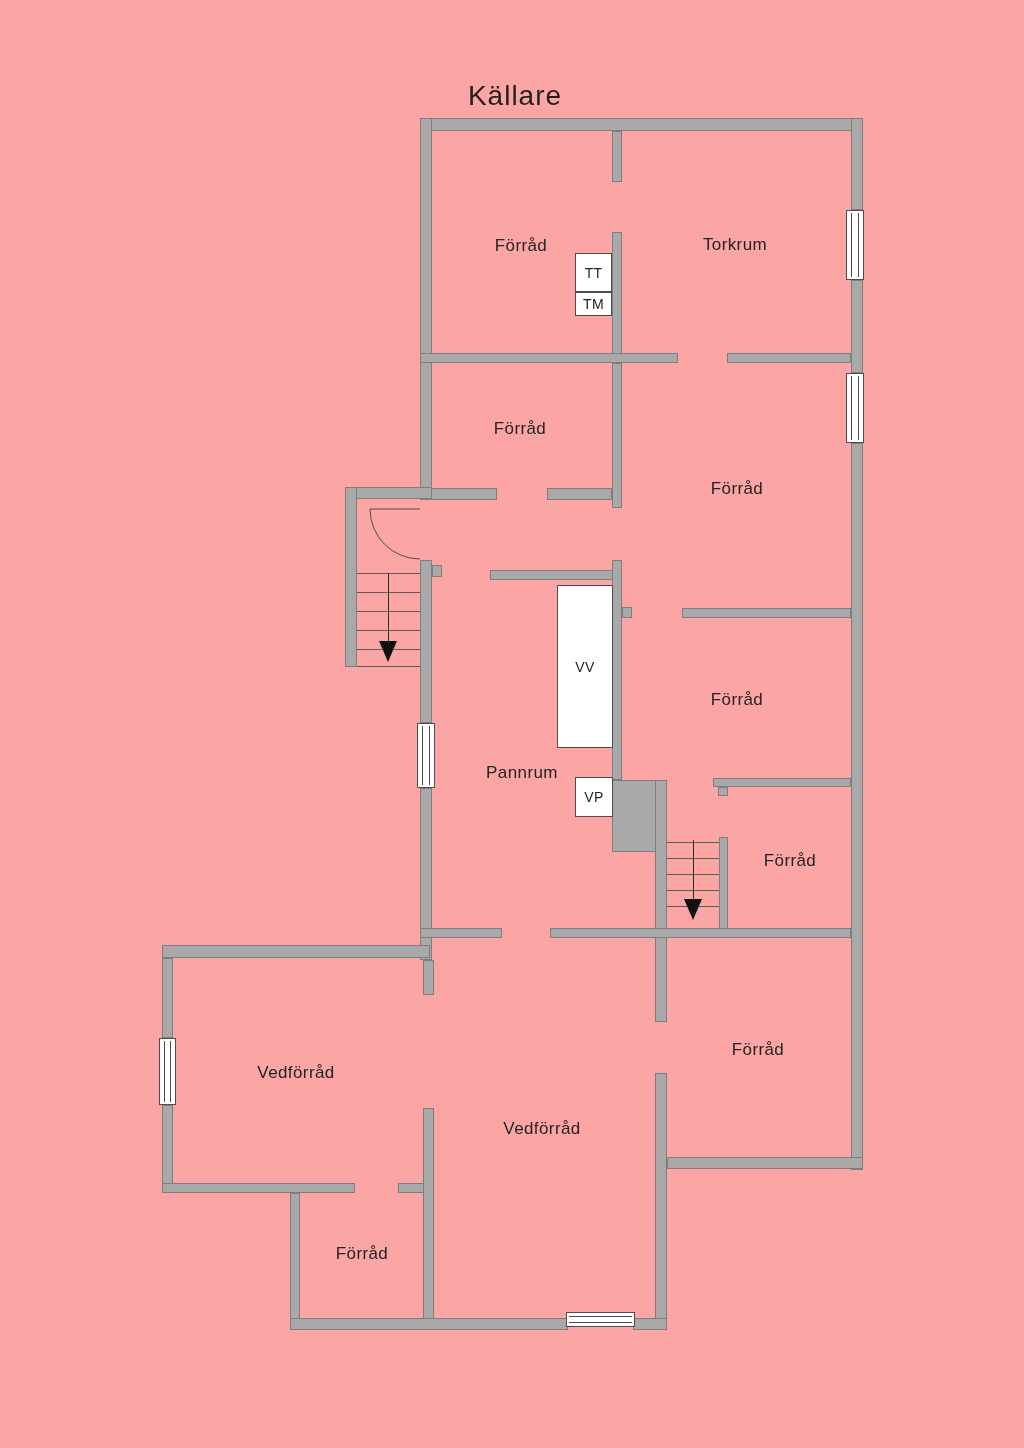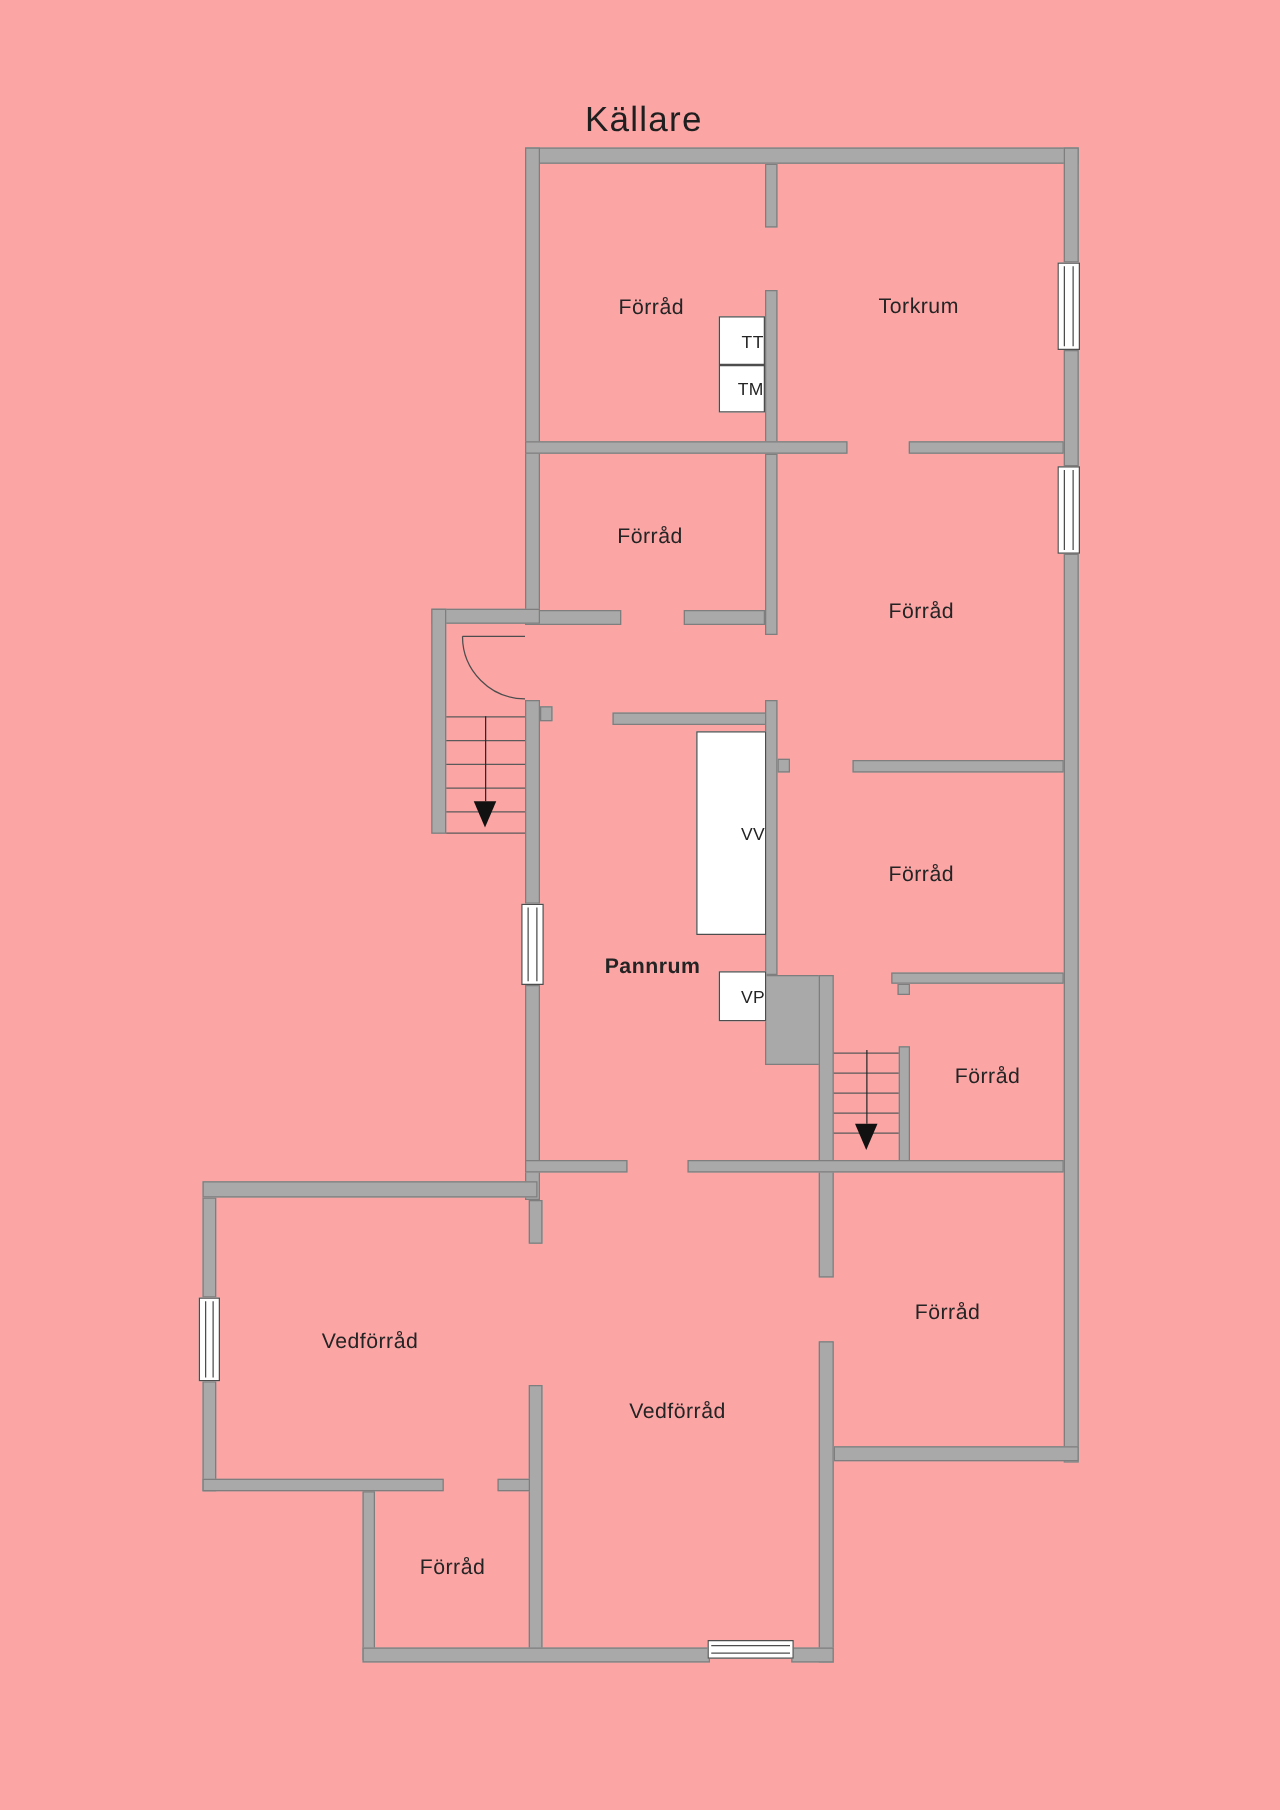--- a/index.html
+++ b/index.html
@@ -4,21 +4,21 @@
 <style>
   html,body{margin:0;padding:0;background:#ffffff;}
   .canvas{position:relative;width:1024px;height:1448px;background:#fca5a5;overflow:hidden;
           font-family:"Liberation Sans", sans-serif;}
   .plan-title{position:absolute;transform:translate(-50%,-50%);font-size:28px;color:#1f1f1f;
               letter-spacing:1px;white-space:nowrap;}
   .wall{position:absolute;background:#a9a9a9;border:1px solid #7e7e7e;box-sizing:border-box;}
   .room-label{position:absolute;transform:translate(-50%,-50%);font-size:17px;color:#242424;
               letter-spacing:0.4px;white-space:nowrap;}
   .appliance-box{position:absolute;background:#ffffff;border:1px solid #4d4d4d;box-sizing:border-box;
-                 display:flex;align-items:center;justify-content:flex-end;}
+                 display:flex;align-items:center;justify-content:center;}
   .appliance-label{font-size:14px;color:#242424;letter-spacing:0.3px;}
   .window{position:absolute;background:#ffffff;border:1px solid #4d4d4d;box-sizing:border-box;}
   .window::before{content:'';position:absolute;border:1px solid #4d4d4d;}
   .window.v::before{left:4px;right:4px;top:2px;bottom:2px;border-top:none;border-bottom:none;}
   .window.h::before{top:3px;bottom:3px;left:2px;right:2px;border-left:none;border-right:none;}
   .tread{position:absolute;height:1px;background:#5a5a5a;}
   .stair-centerline{position:absolute;width:1px;background:#2a2a2a;}
   .stair-arrow{position:absolute;width:0;height:0;border-left:9px solid transparent;
                border-right:9px solid transparent;border-top:21px solid #111;}
   .door-svg{position:absolute;left:0;top:0;pointer-events:none;}
@@ -87,36 +87,36 @@
       <div class="tread" style="left: 667px; top: 874px; width: 52px;"></div>
       <div class="tread" style="left: 667px; top: 890px; width: 52px;"></div>
       <div class="tread" style="left: 667px; top: 906px; width: 52px;"></div>
       <div class="stair-centerline" style="left: 693px; top: 840px; height: 59px;"></div>
       <div class="stair-arrow" style="left: 684px; top: 899px;"></div>
     </div>
   <div>
       <div class="appliance-box" style="left: 575px; top: 253px; width: 37px; height: 39px;">
         <span class="appliance-label">TT</span>
       </div>
-      <div class="appliance-box" style="left: 575px; top: 292px; width: 37px; height: 38px;">
+      <div class="appliance-box" style="left: 575px; top: 292px; width: 37px; height: 24px;">
         <span class="appliance-label">TM</span>
       </div>
       <div class="appliance-box" style="left: 557px; top: 585px; width: 56px; height: 163px;">
         <span class="appliance-label">VV</span>
       </div>
       <div class="appliance-box" style="left: 575px; top: 777px; width: 38px; height: 40px;">
         <span class="appliance-label">VP</span>
       </div>
       <div class="room-label" style="left: 521px; top: 246px;">Förråd</div>
       <div class="room-label" style="left: 735px; top: 245px;">Torkrum</div>
       <div class="room-label" style="left: 520px; top: 429px;">Förråd</div>
       <div class="room-label" style="left: 737px; top: 489px;">Förråd</div>
       <div class="room-label" style="left: 737px; top: 700px;">Förråd</div>
       <div class="room-label" style="left: 790px; top: 861px;">Förråd</div>
-      <div class="room-label" style="left: 522px; top: 773px; font-weight: bold;">Pannrum</div>
+      <div class="room-label" style="left: 522px; top: 773px;">Pannrum</div>
       <div class="room-label" style="left: 758px; top: 1050px;">Förråd</div>
       <div class="room-label" style="left: 296px; top: 1073px;">Vedförråd</div>
       <div class="room-label" style="left: 542px; top: 1129px;">Vedförråd</div>
       <div class="room-label" style="left: 362px; top: 1254px;">Förråd</div>
     </div>
   <svg class="door-svg" width="1024" height="1448" viewBox="0 0 1024 1448">
       <line x1="420" y1="509" x2="370" y2="509" stroke="#4d4d4d" stroke-width="1"></line>
       <path d="M 370 509 A 50 50 0 0 0 420 559" fill="none" stroke="#4d4d4d" stroke-width="1"></path>
     </svg>
 </div>

